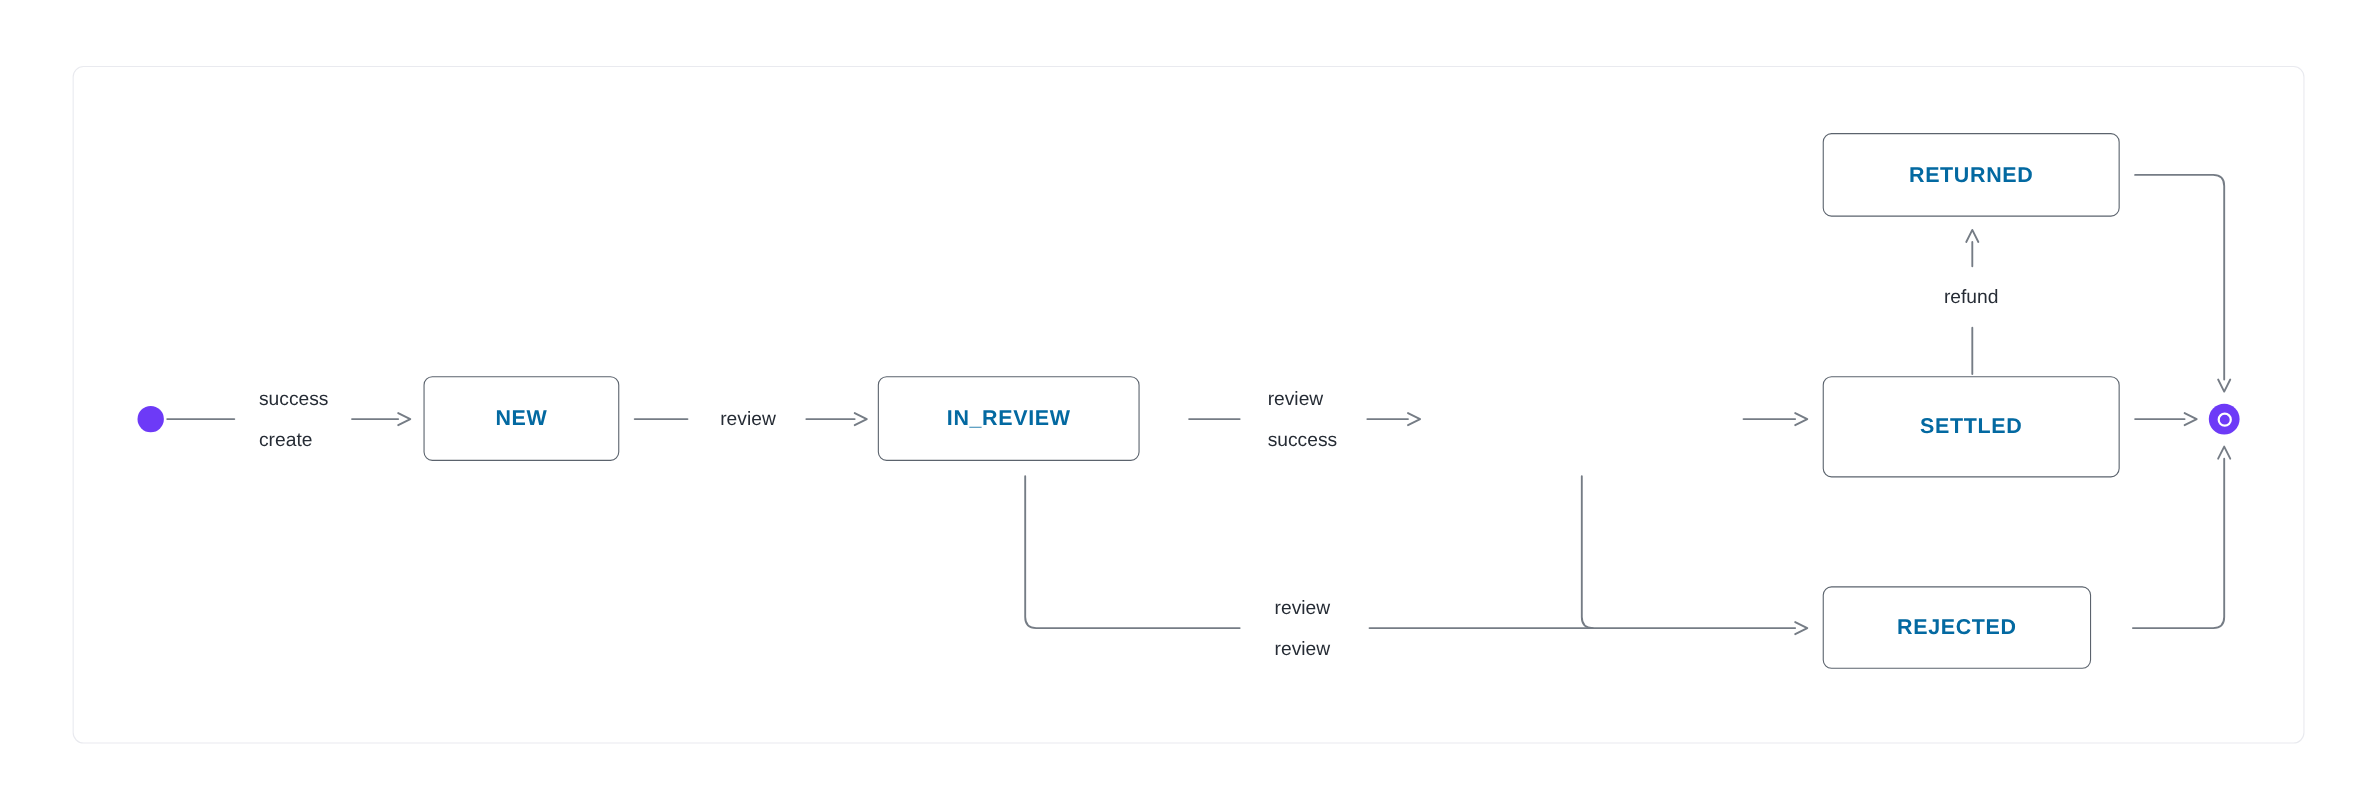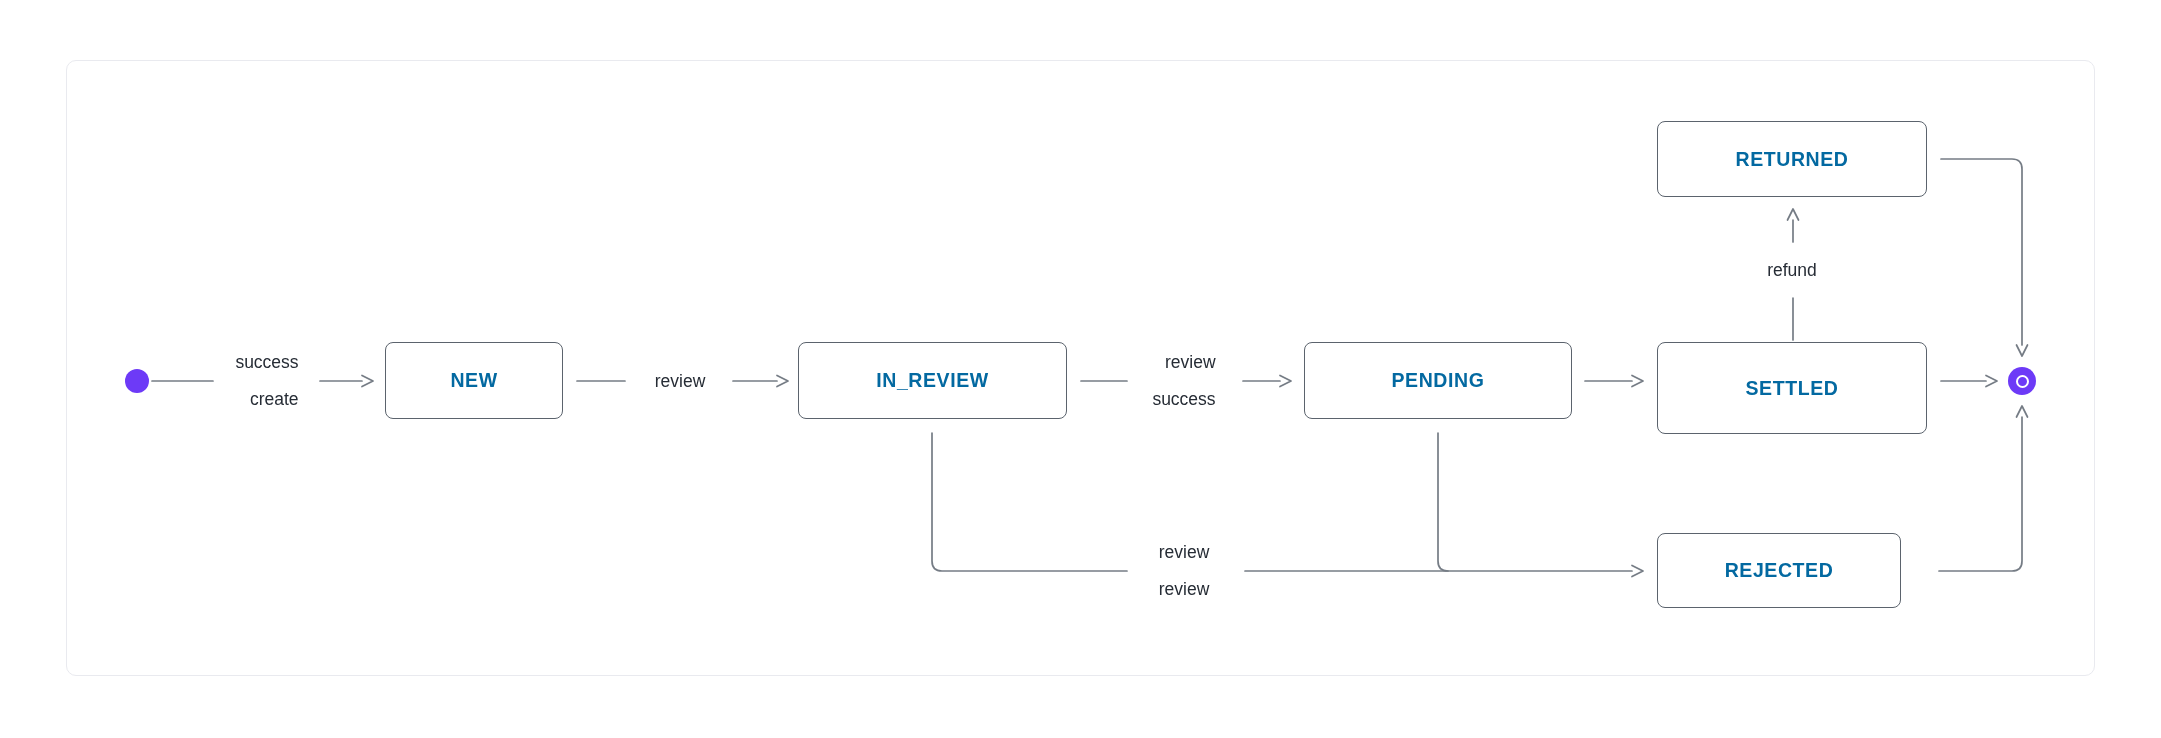--- a/index.html
+++ b/index.html
@@ -17,21 +17,21 @@
   }
   .edges-svg { position: absolute; left: 0; top: 0; width: 2161px; height: 738px; }
   .edges-svg path { stroke: #757c85; stroke-width: 1.7; fill: none; stroke-linecap: round; stroke-linejoin: round; }
   .state-box {
     position: absolute; display: flex; align-items: center; justify-content: center;
     background: #ffffff; border: 1.6px solid #5b636d; border-radius: 8px;
     color: #0369a1; font-weight: 700; font-size: 19.5px; letter-spacing: 0.03em;
   }
   .edge-label {
     position: absolute; transform: translate(-50%, -50%);
-    display: flex; flex-direction: column; align-items: flex-end; justify-content: center;
+    display: flex; flex-direction: column; align-items: flex-start; justify-content: center;
     color: #262c35; font-size: 17.5px; font-weight: 400; line-height: 37px;
     text-align: center; white-space: nowrap;
   }
   .start-dot {
     position: absolute; left: 125px; top: 369px; width: 24px; height: 24px;
     border-radius: 50%; background: #6d3af7;
   }
   .end-node {
     position: absolute; left: 2008px; top: 367px; width: 28px; height: 28px;
     border-radius: 50%; background: #6d3af7;
@@ -85,27 +85,24 @@
     <path d="M1939 571 H2012 Q2022 571 2022 561 V417"></path>
     <path d="M2016.5 417 L2022 406 L2027.5 417"></path>
   </svg>
 
   <div class="start-dot"></div>
 
   <div class="state-box" style="left:385px; top:342px; width:178px; height:77px;">
     <span>NEW</span>
   </div>
 
-  <div class="state-box" style="left:798px; top:342px; width:269px; height:77px;">
+  <div class="state-box" style="left:798px; top:342px; width:238px; height:77px;">
     <span>IN_REVIEW</span>
   </div>
 
-  <div class="state-box" style="left:1304px; top:342px; width:268px; height:77px;">
-    <span>PENDING</span>
-  </div>
 
   <div class="state-box" style="left:1657px; top:342px; width:270px; height:92px;">
     <span>SETTLED</span>
   </div>
 
   <div class="state-box" style="left:1657px; top:121px; width:270px; height:76px;">
     <span>RETURNED</span>
   </div>
 
   <div class="state-box" style="left:1657px; top:533px; width:244px; height:75px;">

